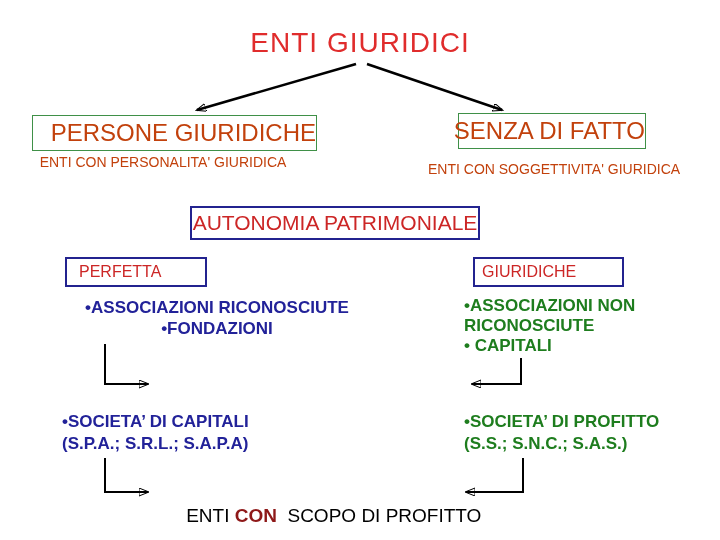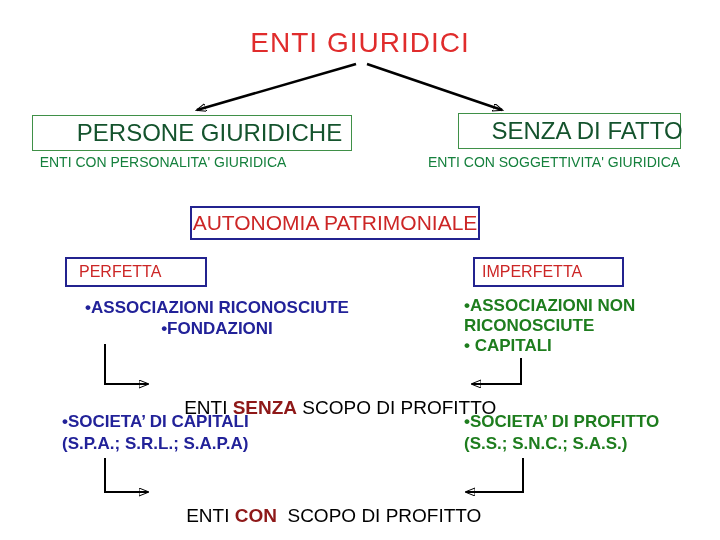--- a/index.html
+++ b/index.html
@@ -3,26 +3,26 @@
 <meta charset="utf-8">
 <style>
   html,body{margin:0;padding:0;background:#fff;}
   .slide{position:relative;width:720px;height:540px;background:#fff;overflow:hidden;
          font-family:"Liberation Sans","DejaVu Sans",sans-serif;border-radius:10px;}
   .abs{position:absolute;}
   .title{left:0;top:27px;width:720px;text-align:center;font-size:28px;letter-spacing:1px;
          color:var(--title_red);font-weight:400;}
   .connector-layer{left:0;top:0;width:720px;height:540px;pointer-events:none;}
   .connector-layer path{stroke:var(--line_black);fill:none;}
-  .gbox{border:1px solid var(--green_border);color:#14532d;display:flex;align-items:center;
-        justify-content:center;font-size:24px;white-space:nowrap;padding-left:35px;}
+  .gbox{border:1px solid var(--green_border);color:#c2410c;display:flex;align-items:center;
+        justify-content:flex-end;font-size:24px;white-space:nowrap;}
   .nbox{border:2px solid var(--navy);color:var(--label_red);display:flex;align-items:center;
         white-space:nowrap;}
   .nbox.center{justify-content:center;}
-  .subtitle{font-size:14px;color:#15803d;text-align:center;white-space:nowrap;}
+  .subtitle{font-size:14px;color:#c2410c;text-align:center;white-space:nowrap;}
   .list{font-weight:bold;font-size:17px;line-height:21px;}
   .list .li{display:block;}
   .blue{color:var(--blue_text);}
   .green{color:var(--green_text);}
   .flowline{font-size:19px;color:#000;white-space:pre;}
   .flowline .kw{font-weight:bold;color:var(--keyword_maroon);}
 </style>
 </head>
 <body>
 
@@ -45,46 +45,43 @@
   </svg>
 
   <div class="abs gbox" style="left:32px;top:115px;width:283px;height:34px;">
     <span>PERSONE GIURIDICHE</span>
   </div>
   <div class="abs subtitle" style="left:32px;top:154px;width:262px;">ENTI CON PERSONALITA' GIURIDICA</div>
 
   <div class="abs gbox" style="left:458px;top:113px;width:186px;height:34px;">
     <span>SENZA DI FATTO</span>
   </div>
-  <div class="abs subtitle" style="left:428px;top:154px;width:240px;">ENTI CON SOGGETTIVITA' GIURIDICA</div>
+  <div class="abs subtitle" style="left:428px;top:161px;width:240px;">ENTI CON SOGGETTIVITA' GIURIDICA</div>
 
   <div class="abs nbox" style="left:65px;top:257px;width:126px;height:26px;padding-left:12px;font-size:16px;">
     <span>PERFETTA</span>
   </div>
 
   <div class="abs nbox center" style="left:190px;top:206px;width:286px;height:30px;font-size:21px;">
     <span>AUTONOMIA PATRIMONIALE</span>
   </div>
   <div class="abs nbox" style="left:473px;top:257px;width:140px;height:26px;padding-left:7px;font-size:16px;">
-    <span>IMPERFETTA</span>
+    <span>GIURIDICHE</span>
   </div>
 
   <div class="abs list blue" style="left:62px;top:297px;width:310px;text-align:center;">
     <span class="li">•ASSOCIAZIONI RICONOSCIUTE</span>
     <span class="li">•FONDAZIONI</span>
   </div>
 
   <div class="abs list green" style="left:464px;top:296px;width:190px;line-height:20px;">
     <span class="li">•ASSOCIAZIONI NON RICONOSCIUTE</span>
     <span class="li">• CAPITALI</span>
   </div>
 
-  <div class="abs flowline" style="left:163px;top:375px;">
-    <span>ENTI </span><span class="kw">SENZA</span><span> SCOPO DI PROFITTO</span>
-  </div>
 
   <div class="abs list blue" style="left:62px;top:411px;width:310px;line-height:22px;">
     <span class="li">•SOCIETA’ DI CAPITALI</span>
     <span class="li">(S.P.A.; S.R.L.; S.A.P.A)</span>
   </div>
 
   <div class="abs list green" style="left:464px;top:411px;width:240px;line-height:22px;">
     <span class="li">•SOCIETA’ DI PROFITTO</span>
     <span class="li">(S.S.; S.N.C.; S.A.S.)</span>
   </div>

